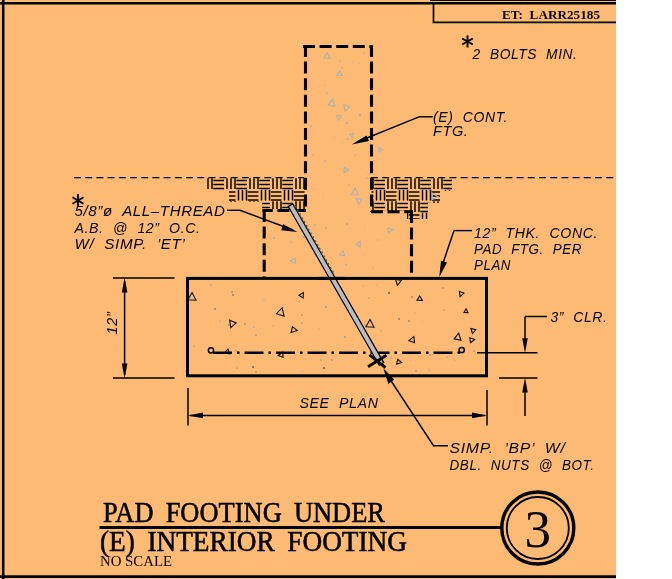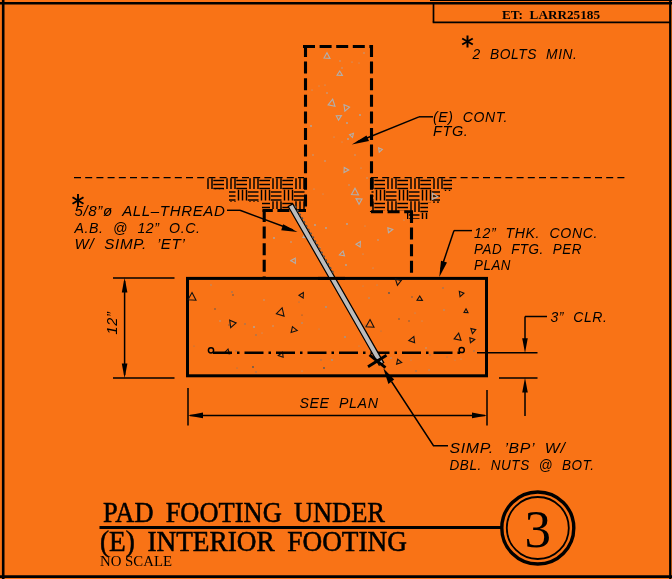--- a/index.html
+++ b/index.html
@@ -1,16 +1,16 @@
 <!DOCTYPE html>
 <html><head>
 <meta charset="utf-8">
 <style>
 html,body{margin:0;padding:0;background:#fff;}
-.page{position:relative;width:672px;height:579px;overflow:hidden;background:#f97316;text-align:right;}
+.page{position:relative;width:616px;height:579px;overflow:hidden;background:#fdba74;text-align:right;}
 text{fill:#000;}
 .cad{font-family:"Liberation Sans",sans-serif;font-style:italic;font-size:14.5px;letter-spacing:0.6px;word-spacing:5px;}
 .ser{font-family:"Liberation Serif",serif;}
 </style>
 </head>
 <body>
 <div class="page">
 <svg width="672" height="579" viewBox="0 0 672 579" xmlns="http://www.w3.org/2000/svg">
 <defs>
 

